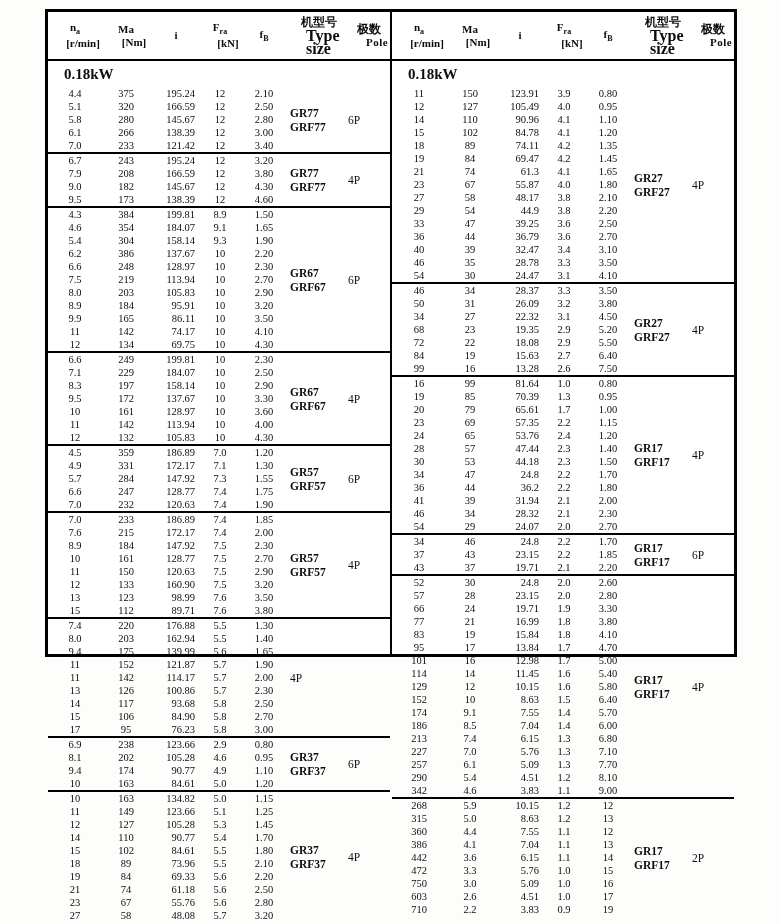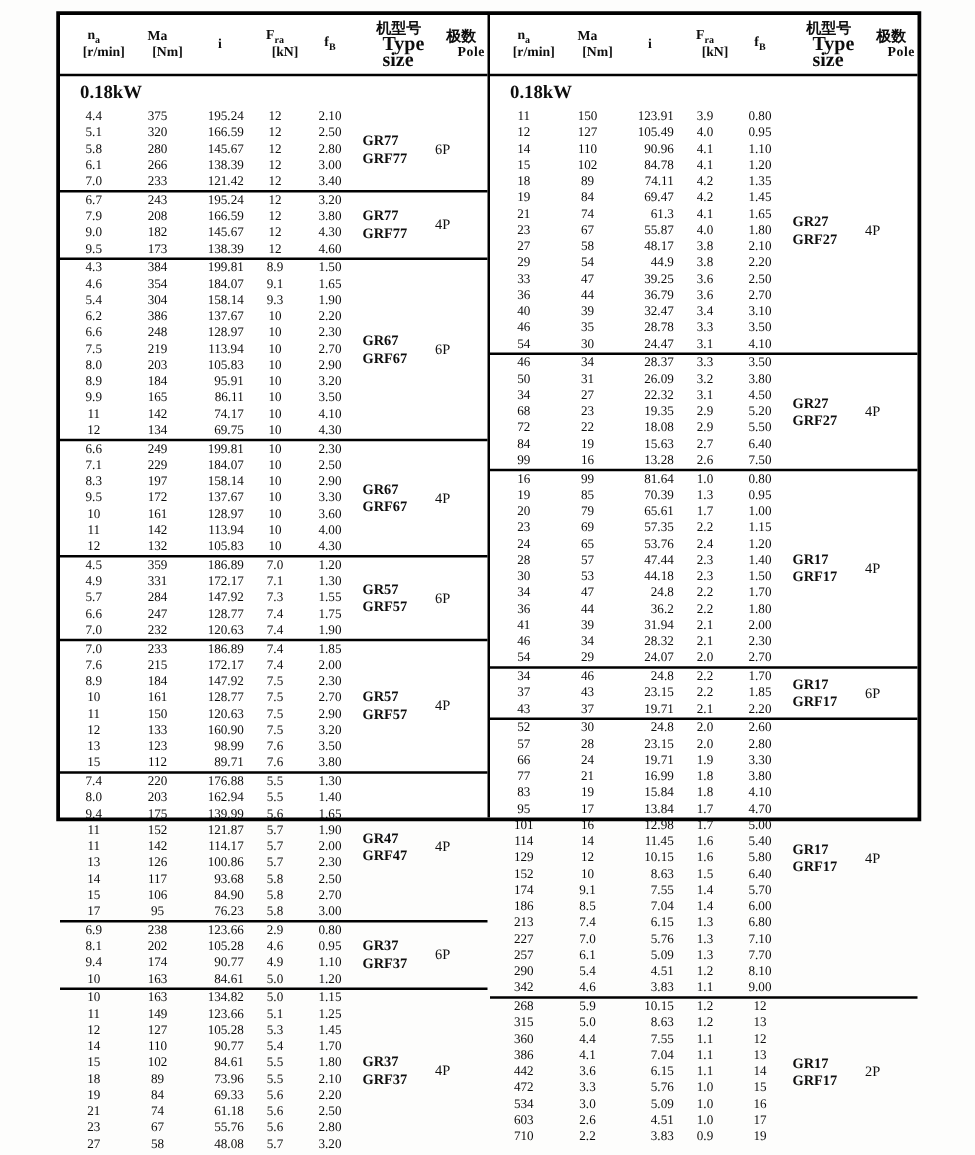--- a/index.html
+++ b/index.html
@@ -476,24 +476,20 @@
                 <div class="dcell w4">2.70</div>
               </div>
               <div class="drow">
                 <div class="dcell w0">17</div>
                 <div class="dcell w1">95</div>
                 <div class="dcell w2">76.23</div>
                 <div class="dcell w3">5.8</div>
                 <div class="dcell w4">3.00</div>
               </div>
             </div>
-            <div class="typecol w5">
-              <div class="typeline">GR47</div>
-              <div class="typeline">GRF47</div>
-            </div>
             <div class="polecol w6">4P</div>
           </div>
           <div class="group">
             <div class="rows">
               <div class="drow">
                 <div class="dcell w0">6.9</div>
                 <div class="dcell w1">238</div>
                 <div class="dcell w2">123.66</div>
                 <div class="dcell w3">2.9</div>
                 <div class="dcell w4">0.80</div>
@@ -1099,21 +1095,21 @@
                 <div class="dcell w4">14</div>
               </div>
               <div class="drow">
                 <div class="dcell w0">472</div>
                 <div class="dcell w1">3.3</div>
                 <div class="dcell w2">5.76</div>
                 <div class="dcell w3">1.0</div>
                 <div class="dcell w4">15</div>
               </div>
               <div class="drow">
-                <div class="dcell w0">534</div>
+                <div class="dcell w0">750</div>
                 <div class="dcell w1">3.0</div>
                 <div class="dcell w2">5.09</div>
                 <div class="dcell w3">1.0</div>
                 <div class="dcell w4">16</div>
               </div>
               <div class="drow">
                 <div class="dcell w0">603</div>
                 <div class="dcell w1">2.6</div>
                 <div class="dcell w2">4.51</div>
                 <div class="dcell w3">1.0</div>

